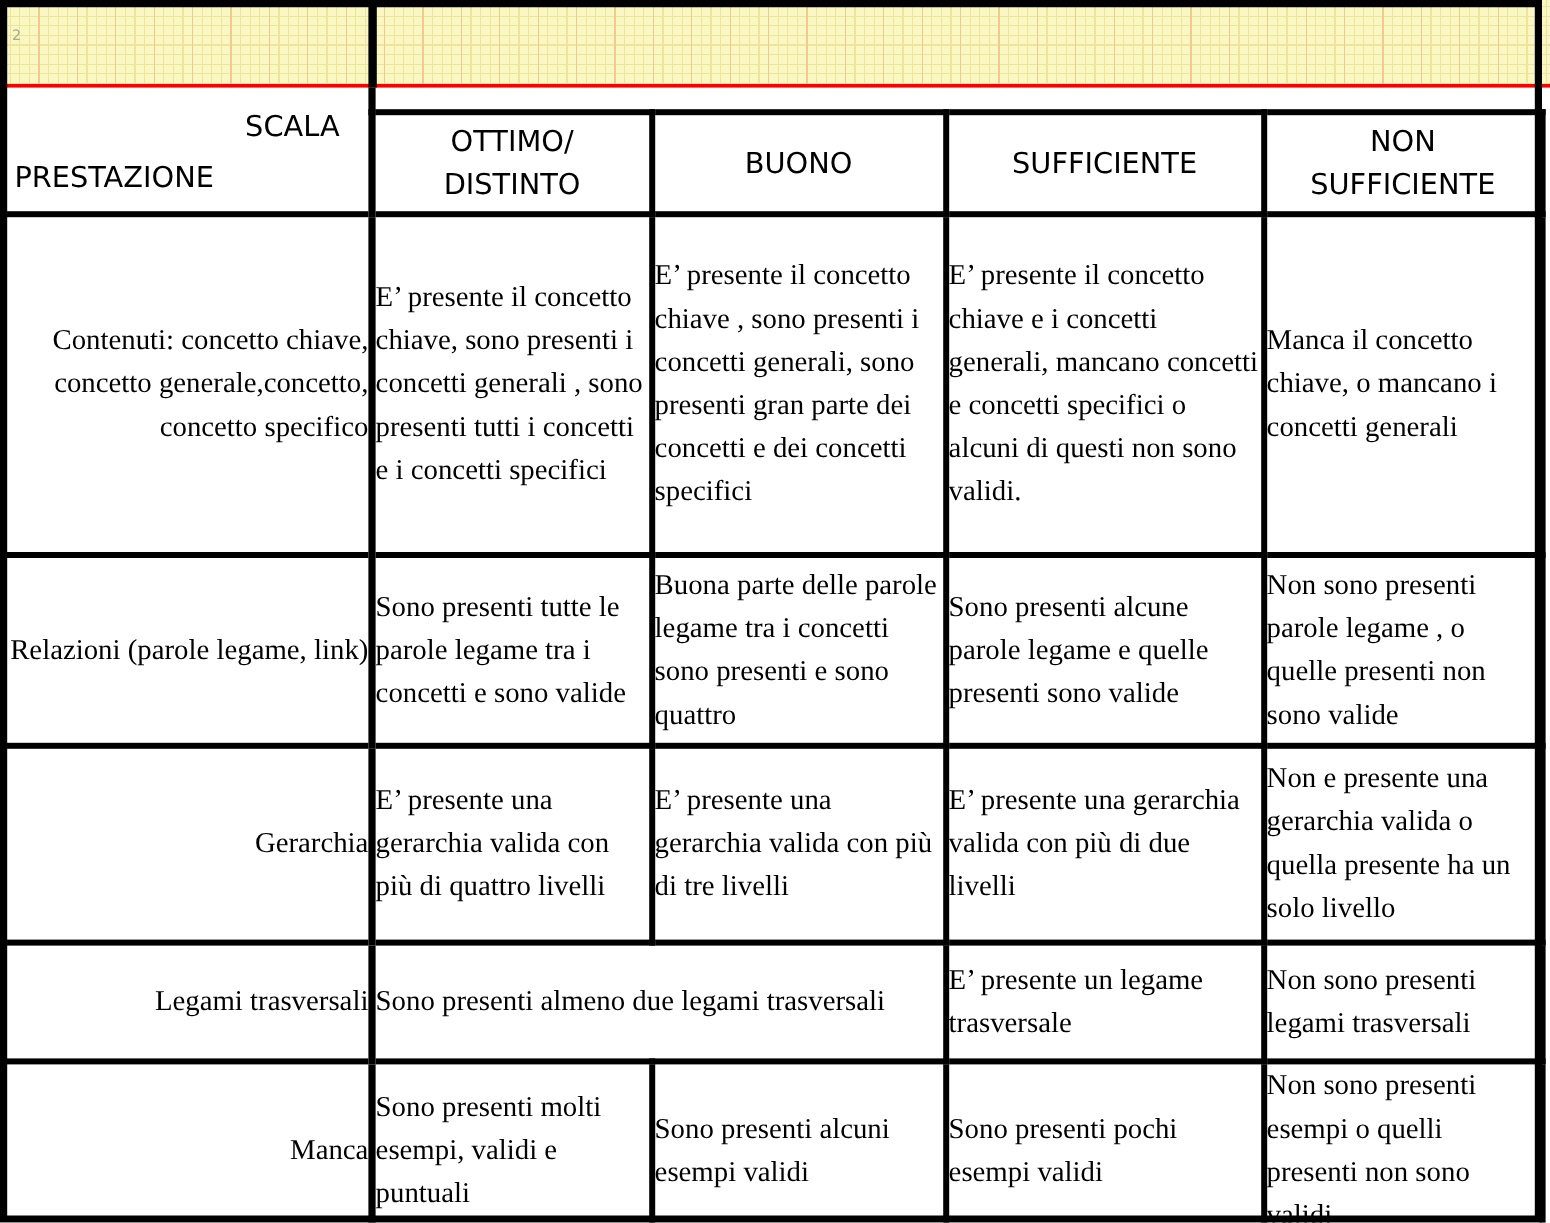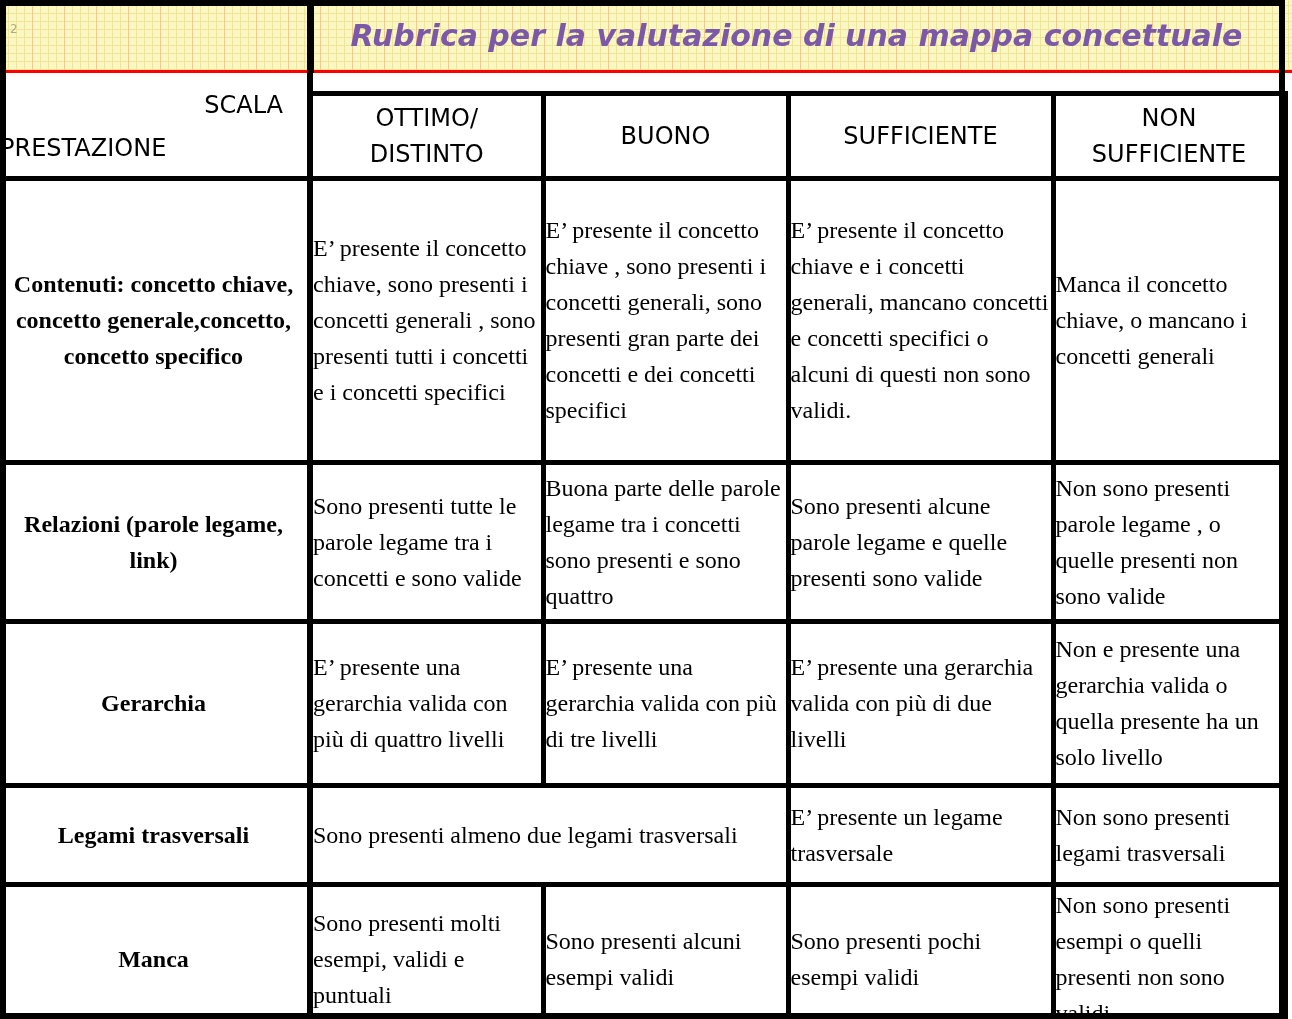--- a/index.html
+++ b/index.html
@@ -71,38 +71,38 @@
     padding:0;vertical-align:middle;
     font-size:24px;line-height:36px;
     overflow:hidden;
   }
   td.cell{border:5px solid var(--border-color);}
   td.desc{padding:6px 10px 6px 13px;text-align:left;}
   td.rowlabel{
     border:5px solid var(--border-color);
     border-left:none;
     border-right-width:6px;
-    font-weight:bold;
+    font-weight:normal;
     padding:6px 8px 6px 13px;
-    text-align:center;
+    text-align:right;
   }
   td.head-corner{
     border:none;
     border-right:6px solid var(--border-color);
     border-bottom:5px solid var(--border-color);
     font-family:"DejaVu Sans","Liberation Sans",sans-serif;
     font-size:20px;line-height:24px;
     vertical-align:top;padding:0;
   }
   .corner-inner{
     display:flex;flex-direction:column;justify-content:space-between;
     height:100%;box-sizing:border-box;padding:14px 0 10px 0;
   }
   .corner-scala{text-align:right;padding-right:24px;}
-  .corner-prest{text-align:left;}
+  .corner-prest{text-align:left;padding-left:12px;}
   td.gap{border:none;background:#fff;}
   td.colhead{
     border:5px solid var(--border-color);
     font-family:"DejaVu Sans","Liberation Sans",sans-serif;
     font-size:20px;line-height:27px;
     text-align:center;vertical-align:top;
     padding-top:10px;
     white-space:pre-line;
   }
   td.merged{text-align:left;padding:6px 10px;}
@@ -114,23 +114,20 @@
   tr.r4{height:99px;}
   tr.r5{height:135px;}
 </style>
 </head>
 <body>
 
 <div class="page">
 
   <div class="band"></div>
   <div class="corner-mark">2</div>
-  <div class="band-title">
-    <span class="t">Rubrica per la valutazione di una mappa concettuale</span>
-  </div>
   <div class="band-divider"></div>
   <div class="red-line"></div>
 
   <table class="rubric">
     <colgroup>
       <col style="width:310px">
         <col style="width:233px">
         <col style="width:245px">
       <col style="width:265px">
         <col style="width:232px">

